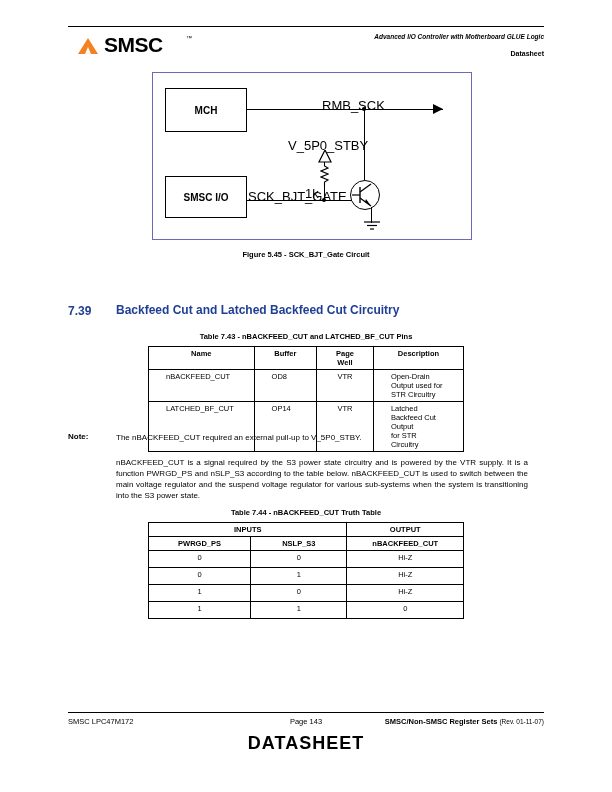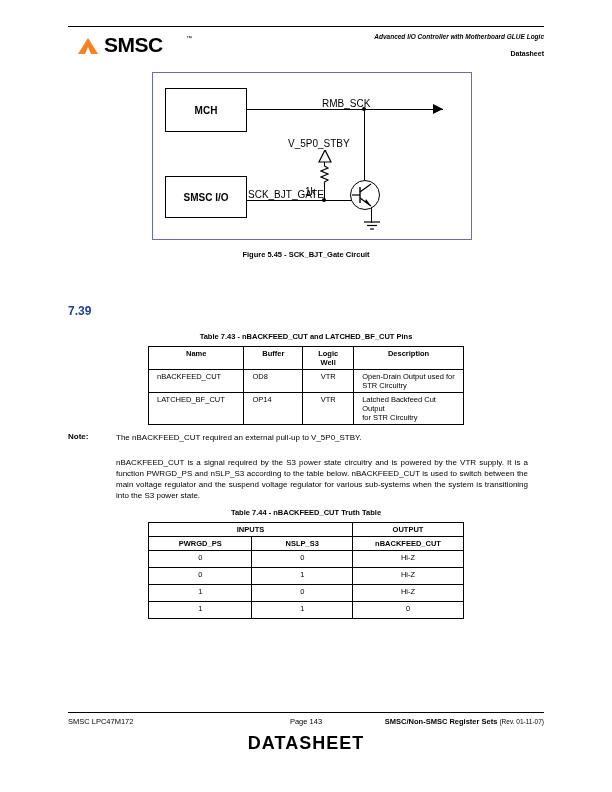--- a/index.html
+++ b/index.html
@@ -122,21 +122,21 @@
 
   .arrow-right {
     position: absolute;
     width: 0; height: 0;
     border-top: 5px solid transparent;
     border-bottom: 5px solid transparent;
     border-left: 10px solid #000;
   }
   .lbl {
     position: absolute;
-    font-size: 10px;
+    font-size: 13px;
     color: #000;
     white-space: nowrap;
   }
   .node-dot {
     position: absolute;
     width: 4px; height: 4px;
     border-radius: 50%;
     background: #000;
   }
   .resistor {
@@ -206,21 +206,21 @@
     font-size: 7.5px;
     font-weight: bold;
   }
   table.doc-table {
     position: absolute;
     border-collapse: collapse;
     font-size: 7.5px;
   }
   table.doc-table td, table.doc-table th {
     border: 1px solid #000;
-    padding: 2px 8px;
+    padding: 2px 17px;
     vertical-align: top;
     font-weight: normal;
   }
   table.doc-table th {
     text-align: center;
     font-weight: bold;
   }
   .t43 { left: 148px; top: 346px; width: 316px; }
   .t43 td.name { width: 86px; }
   .t43 td.buf  { width: 56px; text-align: left; }
@@ -340,30 +340,31 @@
   <svg style="position:absolute; left:363px; top:221px; width:18px; height:10px;" viewBox="0 0 18 10">
     <line x1="1" y1="1" x2="17" y2="1" stroke="#000" stroke-width="1.2"></line>
     <line x1="4" y1="4.5" x2="14" y2="4.5" stroke="#000" stroke-width="1.2"></line>
     <line x1="7" y1="8" x2="11" y2="8" stroke="#000" stroke-width="1.2"></line>
   </svg>
 
   <div class="fig-caption">Figure 5.45 - SCK_BJT_Gate Circuit</div>
 
 
   <div class="sec-num">7.39</div>
+  <div class="sec-title">Backfeed Cut and Latched Backfeed Cut Circuitry</div>
 
   <div class="tbl-caption" style="top:332px;">Table 7.43 - nBACKFEED_CUT and LATCHED_BF_CUT Pins</div>
 
   <table class="doc-table t43">
     <tbody>
         <tr>
       <th class="name" style="width:86px;">Name</th>
       <th style="width:56px;">Buffer</th>
       <th style="width:44px;">
-        <span>Logic</span><br>
+        <span>Page</span><br>
         <span>Well</span>
       </th>
       <th style="width:130px;">Description</th>
     </tr>
     <tr>
       <td class="name">nBACKFEED_CUT</td>
       <td class="buf">OD8</td>
       <td class="pw">VTR</td>
       <td class="desc">
         <span>Open-Drain Output used for</span><br>

